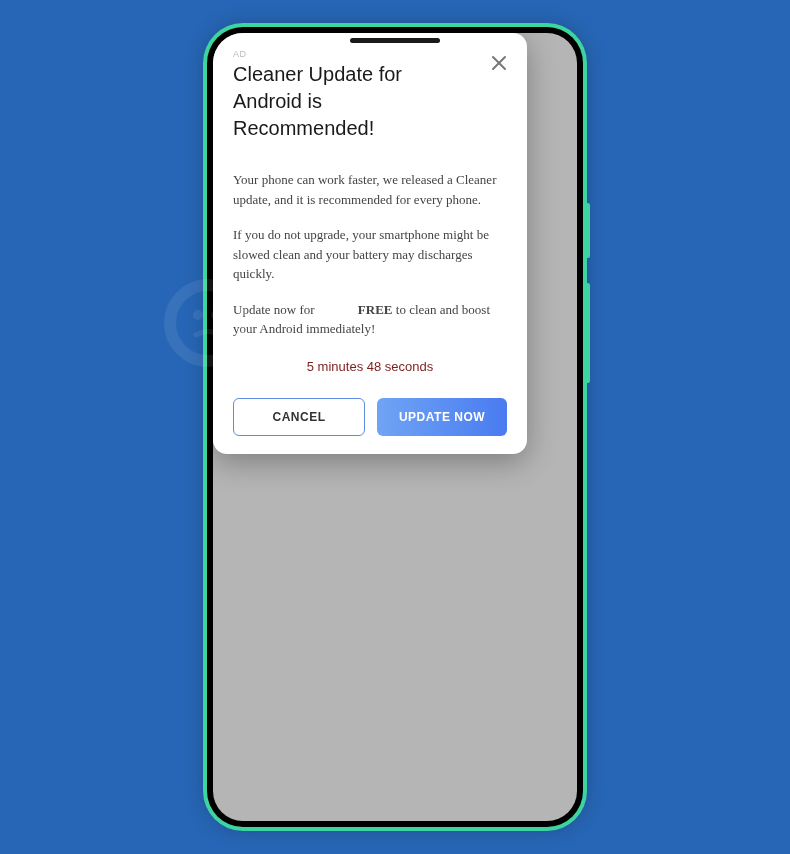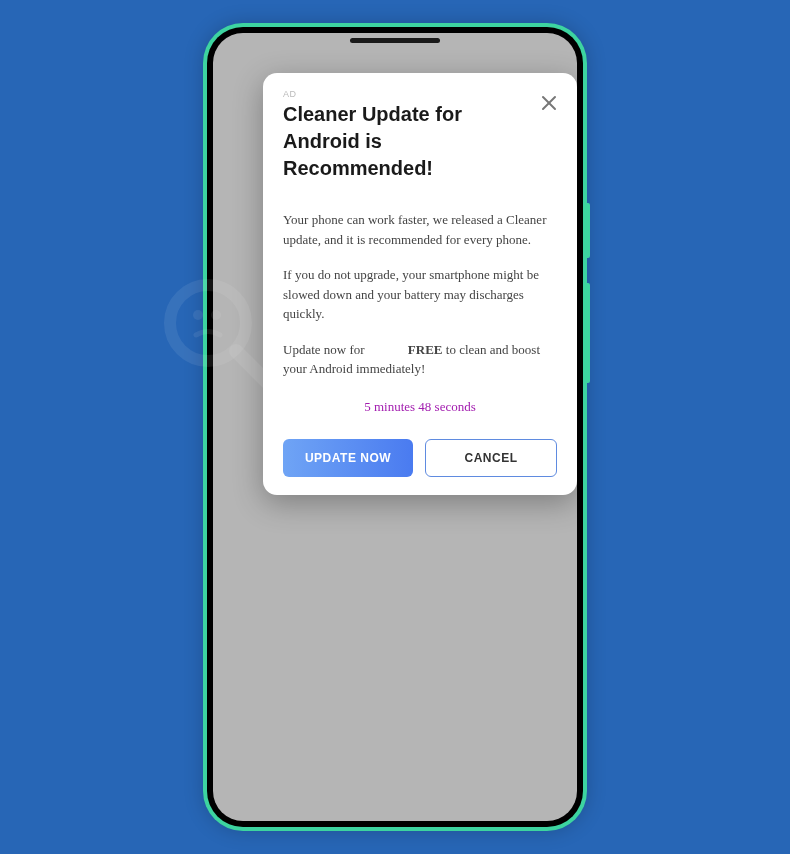--- a/index.html
+++ b/index.html
@@ -88,22 +88,21 @@
     }
     
     .modal-backdrop {
       position: absolute;
       top: 0;
       left: 0;
       width: 100%;
       height: 100%;
       display: flex;
       align-items: flex-start;
-      justify-content: flex-end;
-      padding-top: 40px;
+      justify-content: flex-start;
     }
     
     .modal {
       width: 314px;
       background: #fff;
       border-radius: 14px;
       padding: 16px 20px 18px 20px;
       box-shadow: 0 8px 30px rgba(0,0,0,0.3);
       position: relative;
     }
@@ -127,21 +126,21 @@
       justify-content: center;
     }
     
     .close-btn svg {
       width: 16px;
       height: 16px;
     }
     
     .modal-title {
       font-size: 20px;
-      font-weight: 700;
+      font-weight: 400;
       color: #1a1a1a;
       line-height: 1.35;
       margin-bottom: 28px;
       padding-right: 40px;
     }
     
     .modal-body {
       font-size: 13px;
       color: #444;
       line-height: 1.5;
@@ -152,25 +151,24 @@
       font-family: Liberation Serif, serif;
     }
     
     .modal-body strong {
       font-weight: 700;
       margin-left: 40px;
     }
     
     .countdown {
       text-align: center;
-      color: #a21caf;
+      color: #7f1d1d;
       font-size: 13px;
       margin-top: 20px;
       margin-bottom: 24px;
-      font-family: Liberation Serif, serif;
     }
     
     .button-row {
       display: flex;
       gap: 12px;
     }
     
     .btn {
       flex: 1;
       padding: 11px 0;
@@ -218,27 +216,27 @@
           <div class="ad-label">AD</div>
           <div class="close-btn">
             <svg viewBox="0 0 16 16">
               <line x1="2" y1="2" x2="14" y2="14" stroke="#777" stroke-width="2" stroke-linecap="round"></line>
               <line x1="14" y1="2" x2="2" y2="14" stroke="#777" stroke-width="2" stroke-linecap="round"></line>
             </svg>
           </div>
           <div class="modal-title">Cleaner Update for Android is Recommended!</div>
           <div class="modal-body">
             <p>Your phone can work faster, we released a Cleaner update, and it is recommended for every phone.</p>
-            <p>If you do not upgrade, your smartphone might be slowed down and your battery may discharges quickly.</p>
+            <p>If you do not upgrade, your smartphone might be slowed clean and your battery may discharges quickly.</p>
             <p>
               <span>Update now for </span><strong>FREE</strong><span> to clean and boost your Android immediately!</span>
             </p>
           </div>
           <div class="countdown">5 minutes 48 seconds</div>
           <div class="button-row">
+            <button class="btn btn-cancel">CANCEL</button>
             <button class="btn btn-update">UPDATE NOW</button>
-            <button class="btn btn-cancel">CANCEL</button>
           </div>
         </div>
       </div>
     </div>
   </div>
 </div>
 
 </body></html>

